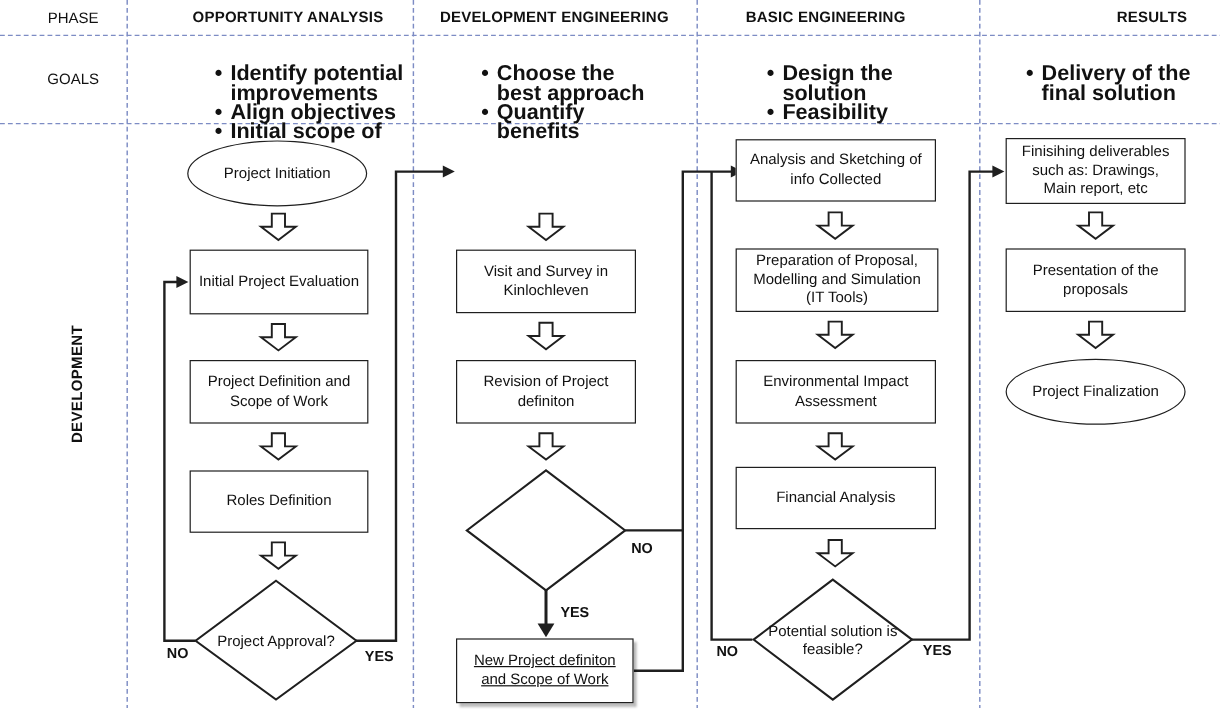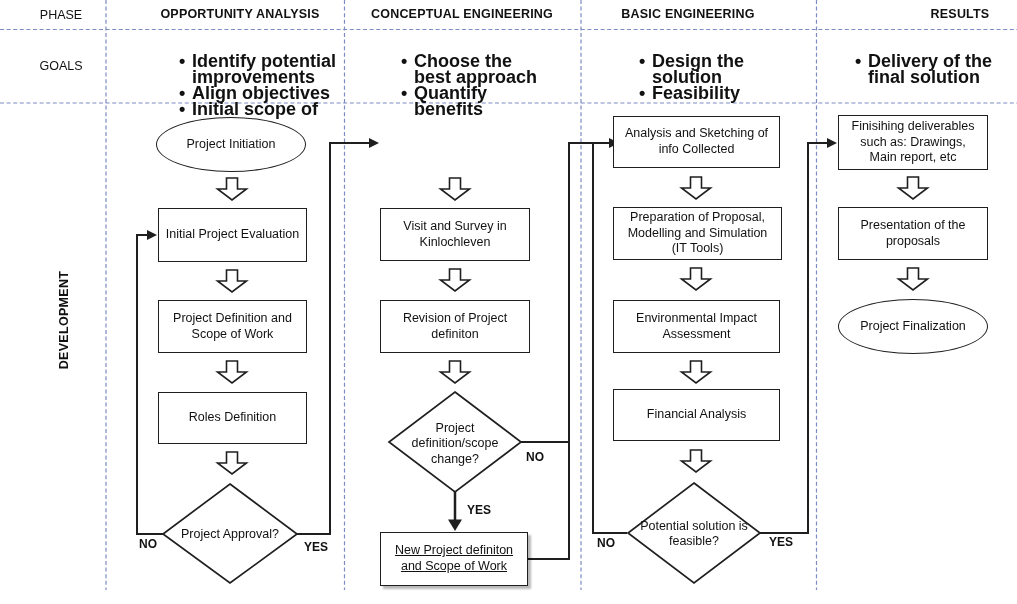--- a/index.html
+++ b/index.html
@@ -93,21 +93,21 @@
       <polygon points="690.5,268 701.5,268 701.5,279 710.5,279 696,290 681.5,279 690.5,279"></polygon>
       <polygon points="690.5,361 701.5,361 701.5,372 710.5,372 696,383 681.5,372 690.5,372"></polygon>
       <polygon points="690.5,450 701.5,450 701.5,461 710.5,461 696,472 681.5,461 690.5,461"></polygon>
       <polygon points="907.5,177 918.5,177 918.5,188 927.5,188 913,199 898.5,188 907.5,188"></polygon>
       <polygon points="907.5,268 918.5,268 918.5,279 927.5,279 913,290 898.5,279 907.5,279"></polygon>
     </g>
   </svg>
 
   <div class="rowlabel" style="top:8px">PHASE</div>
   <div class="hdr" style="left:120px;width:240px">OPPORTUNITY ANALYSIS</div>
-  <div class="hdr" style="left:342px;width:240px">CONCEPTUAL ENGINEERING</div>
+  <div class="hdr" style="left:342px;width:240px">DEVELOPMENT ENGINEERING</div>
   <div class="hdr" style="left:588px;width:200px">BASIC ENGINEERING</div>
   <div class="hdr" style="left:860px;width:200px">RESULTS</div>
 
   <div class="rowlabel" style="top:59px">GOALS</div>
   <ul class="goals" style="left:160px;top:37px;width:162px">
     <li><span>Identify potential improvements</span></li>
     <li><span>Align objectives</span></li>
     <li><span>Initial scope of work</span></li>
   </ul>
   <ul class="goals" style="left:382px;top:37px;width:155px">
@@ -139,21 +139,20 @@
   <div class="dtext" style="left:160px;top:527px;width:140px">Project Approval?</div>
   <div class="elabel" style="left:139px;top:537px">NO</div>
   <div class="elabel" style="left:304px;top:540px">YES</div>
 
   <div class="node" style="left:380px;top:208px;width:150px;height:53px">
       <span>Visit and Survey in Kinlochleven</span>
     </div>
   <div class="node" style="left:380px;top:300px;width:150px;height:53px">
       <span>Revision of Project definiton</span>
     </div>
-  <div class="dtext" style="left:400px;top:421px;width:110px">Project definition/scope change?</div>
   <div class="elabel" style="left:526px;top:450px">NO</div>
   <div class="elabel" style="left:467px;top:503px">YES</div>
   <div class="node shadowed" style="left:380px;top:532px;width:148px;height:54px">
       <span>New Project definiton and Scope of Work</span>
     </div>
 
   <div class="node" style="left:613px;top:116px;width:167px;height:52px">
       <span>Analysis and Sketching of info Collected</span>
     </div>
   <div class="node" style="left:613px;top:207px;width:169px;height:53px">

